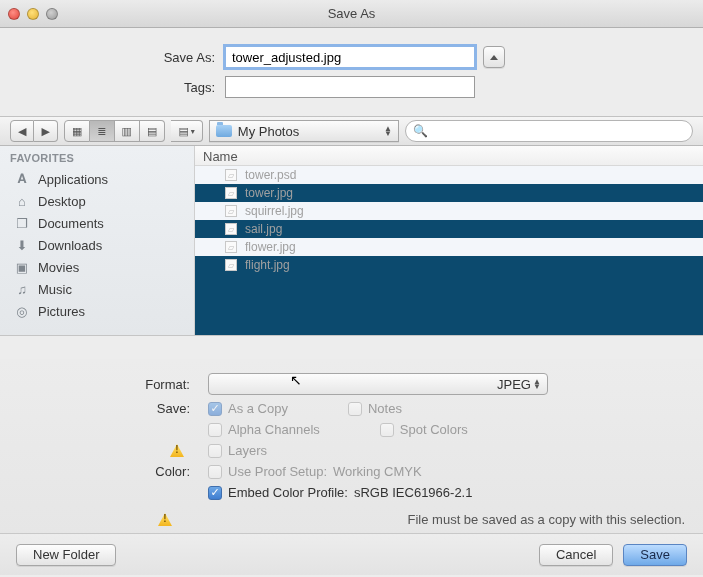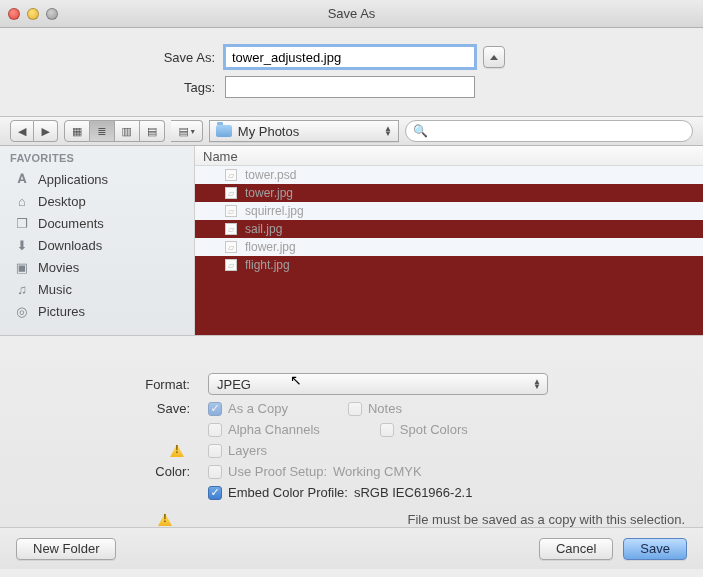--- a/index.html
+++ b/index.html
@@ -60,52 +60,53 @@
     background:linear-gradient(#fcfcfc,#e4e4e4); display:flex; align-items:center;
     padding:0 6px; gap:6px; box-shadow:0 1px 0 rgba(0,0,0,.06);
   }
   .folder-ico{width:16px;height:12px;background:linear-gradient(#a8d1f5,#6fa9df);border-radius:2px;position:relative;}
   .folder-ico:before{content:"";position:absolute;top:-3px;left:1px;width:6px;height:3px;background:#8cbbe8;border-radius:1px 1px 0 0;}
   .updn{margin-left:auto;display:flex;flex-direction:column;line-height:5px;color:#555;font-size:8px;}
   .search {
     flex:1; height:22px; border:1px solid #b4b4b4; border-radius:11px;
     background:#fff; display:flex; align-items:center; padding:0 8px; color:#888;
   }
-  .browser { display:flex; height:190px; background:#7f1d1d; border-bottom:1px solid #c5c5c5;}
+  .browser { display:flex; height:190px; background:#0c4a6e; border-bottom:1px solid #c5c5c5;}
   .sidebar { width:195px; background:linear-gradient(#edf0f3,#e4e7ea); border-right:1px solid #cfcfcf; overflow:hidden;}
   .sb-head { font-size:11px; color:#8a8f95; font-weight:bold; padding:6px 10px 4px; letter-spacing:.3px;}
   .sb-item { display:flex; align-items:center; gap:8px; padding:3px 10px 3px 14px; color:#3a3a3a; font-size:13px;}
   .ico {width:16px;height:16px;display:flex;align-items:center;justify-content:center;font-size:13px;color:#7f868d;}
   .filepane { flex:1; }
   .fp-head { height:20px; border-bottom:1px solid #d8d8d8; background:linear-gradient(#fbfbfb,#efefef); font-size:13px; color:#555; padding:3px 8px;}
   .fp-row { display:flex; align-items:center; gap:8px; padding:2px 12px 2px 30px; color:#a0a0a0; font-size:12px; height:18px;}
   .fp-row:nth-child(odd){background:#f3f6fa;}
   .fic{width:12px;height:12px;border:1px solid #c8c8c8;background:#fafafa;font-size:8px;display:flex;align-items:center;justify-content:center;color:#bbb;}
   .options { padding:14px 18px 8px; background:linear-gradient(#ececec,#e6e6e6);margin-top:23px;}
   .opt-row{display:flex;align-items:center;margin-bottom:6px;}
   .opt-label{width:190px;text-align:right;padding-right:18px;color:#333;}
   .format-sel{
     flex:0 0 340px;height:22px;border:1px solid #a6a6a6;border-radius:4px;
-    background:linear-gradient(#fcfcfc,#e6e6e6);display:flex;align-items:center;padding:0 8px;
+    background:linear-gradient(#fcfcfc,#e6e6e6);display:flex;align-items:center;padding:0 16px;
     position:relative;
+    justify-content:flex-end;
   }
   .format-sel .updn2{position:absolute;right:6px;display:flex;flex-direction:column;line-height:5px;font-size:8px;color:#555;}
   .cursor{position:absolute;left:290px;top:372px;font-size:14px;color:#000;pointer-events:none;}
   .cb{width:14px;height:14px;border:1px solid #aaa;border-radius:3px;background:linear-gradient(#fff,#eee);display:inline-flex;align-items:center;justify-content:center;margin-right:6px;font-size:11px;color:#fff;flex-shrink:0;}
   .cb.chk{background:linear-gradient(#6ea8e6,#3f7ed0);border-color:#3f6fae;}
   .cb.dis{opacity:.55;}
   .opt-cell{display:flex;align-items:center;color:#9c9c9c;}
   .opt-cell.en{color:#333;}
   .col2{display:flex;gap:60px;}
   .warn{width:14px;height:13px;display:inline-block;position:relative;margin-right:6px;flex-shrink:0;}
   .warn:before{content:"";position:absolute;inset:0;background:linear-gradient(#ffe36a,#f3b51f);clip-path:polygon(50% 0,100% 100%,0 100%);}
   .warn:after{content:"!";position:absolute;left:0;right:0;top:0;text-align:center;font-size:10px;font-weight:bold;color:#7a5200;}
   .msg{display:flex;align-items:center;justify-content:space-between;padding:6px 0 0 140px;color:#555;}
   .footer{
-    position:absolute;bottom:8px;left:0;right:0;height:42px;
+    position:absolute;bottom:2px;left:0;right:0;height:42px;
     background:linear-gradient(#ededed,#e3e3e3);border-top:1px solid #c8c8c8;
     display:flex;align-items:center;padding:0 16px;
   }
   .btn{
     height:22px;padding:0 16px;border:1px solid #a6a6a6;border-radius:4px;
     background:linear-gradient(#fdfdfd,#e4e4e4);font-size:13px;color:#333;
     box-shadow:0 1px 0 rgba(0,0,0,.08);
   }
   .btn.default{background:linear-gradient(#bcdcff,#6fa9e8);border-color:#5a85c2;color:#1a2a4a;}
   .spacer{flex:1;}

